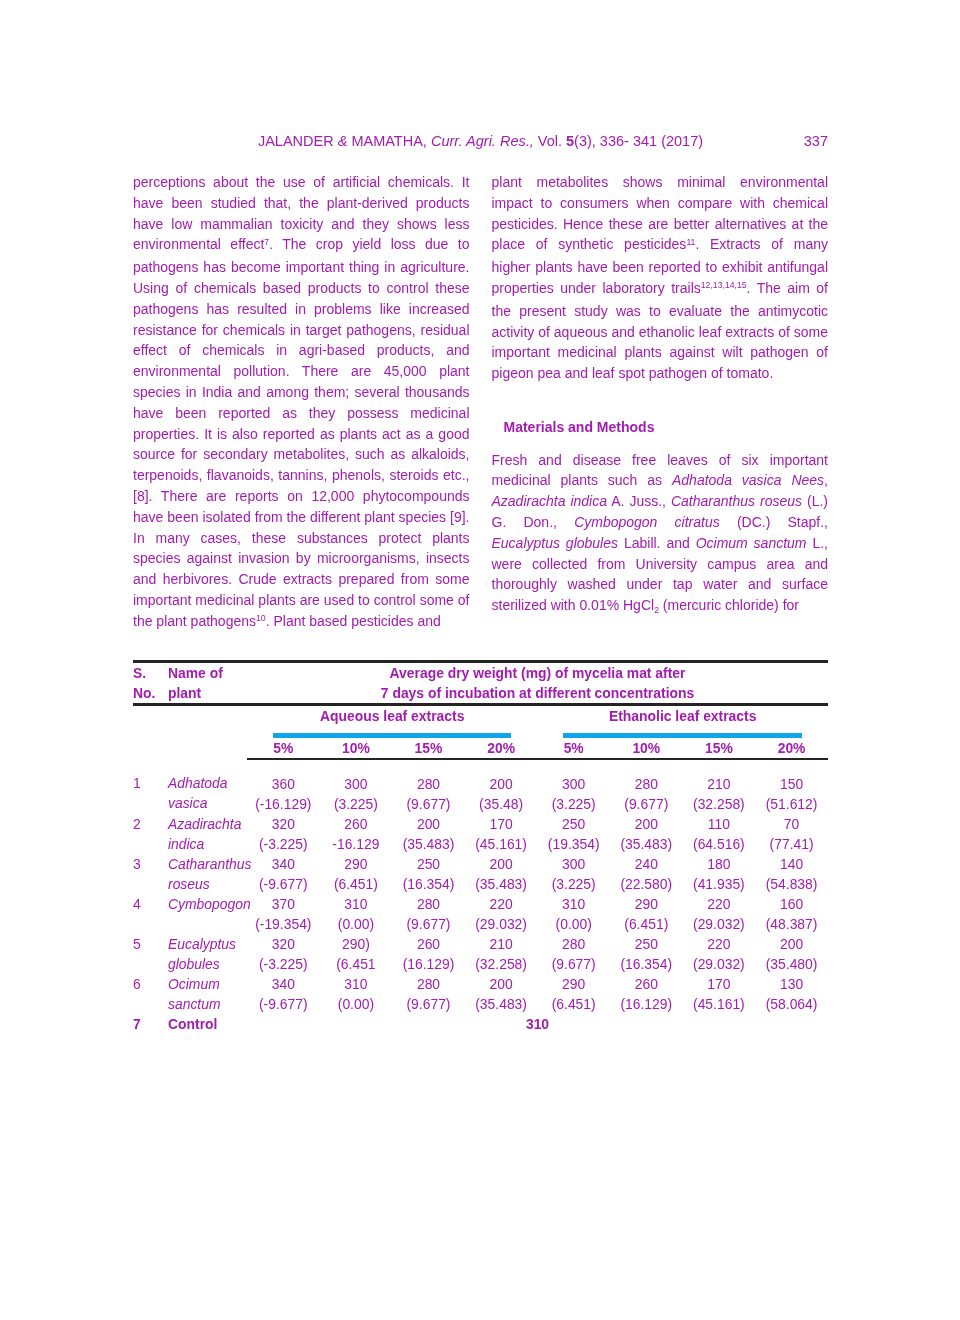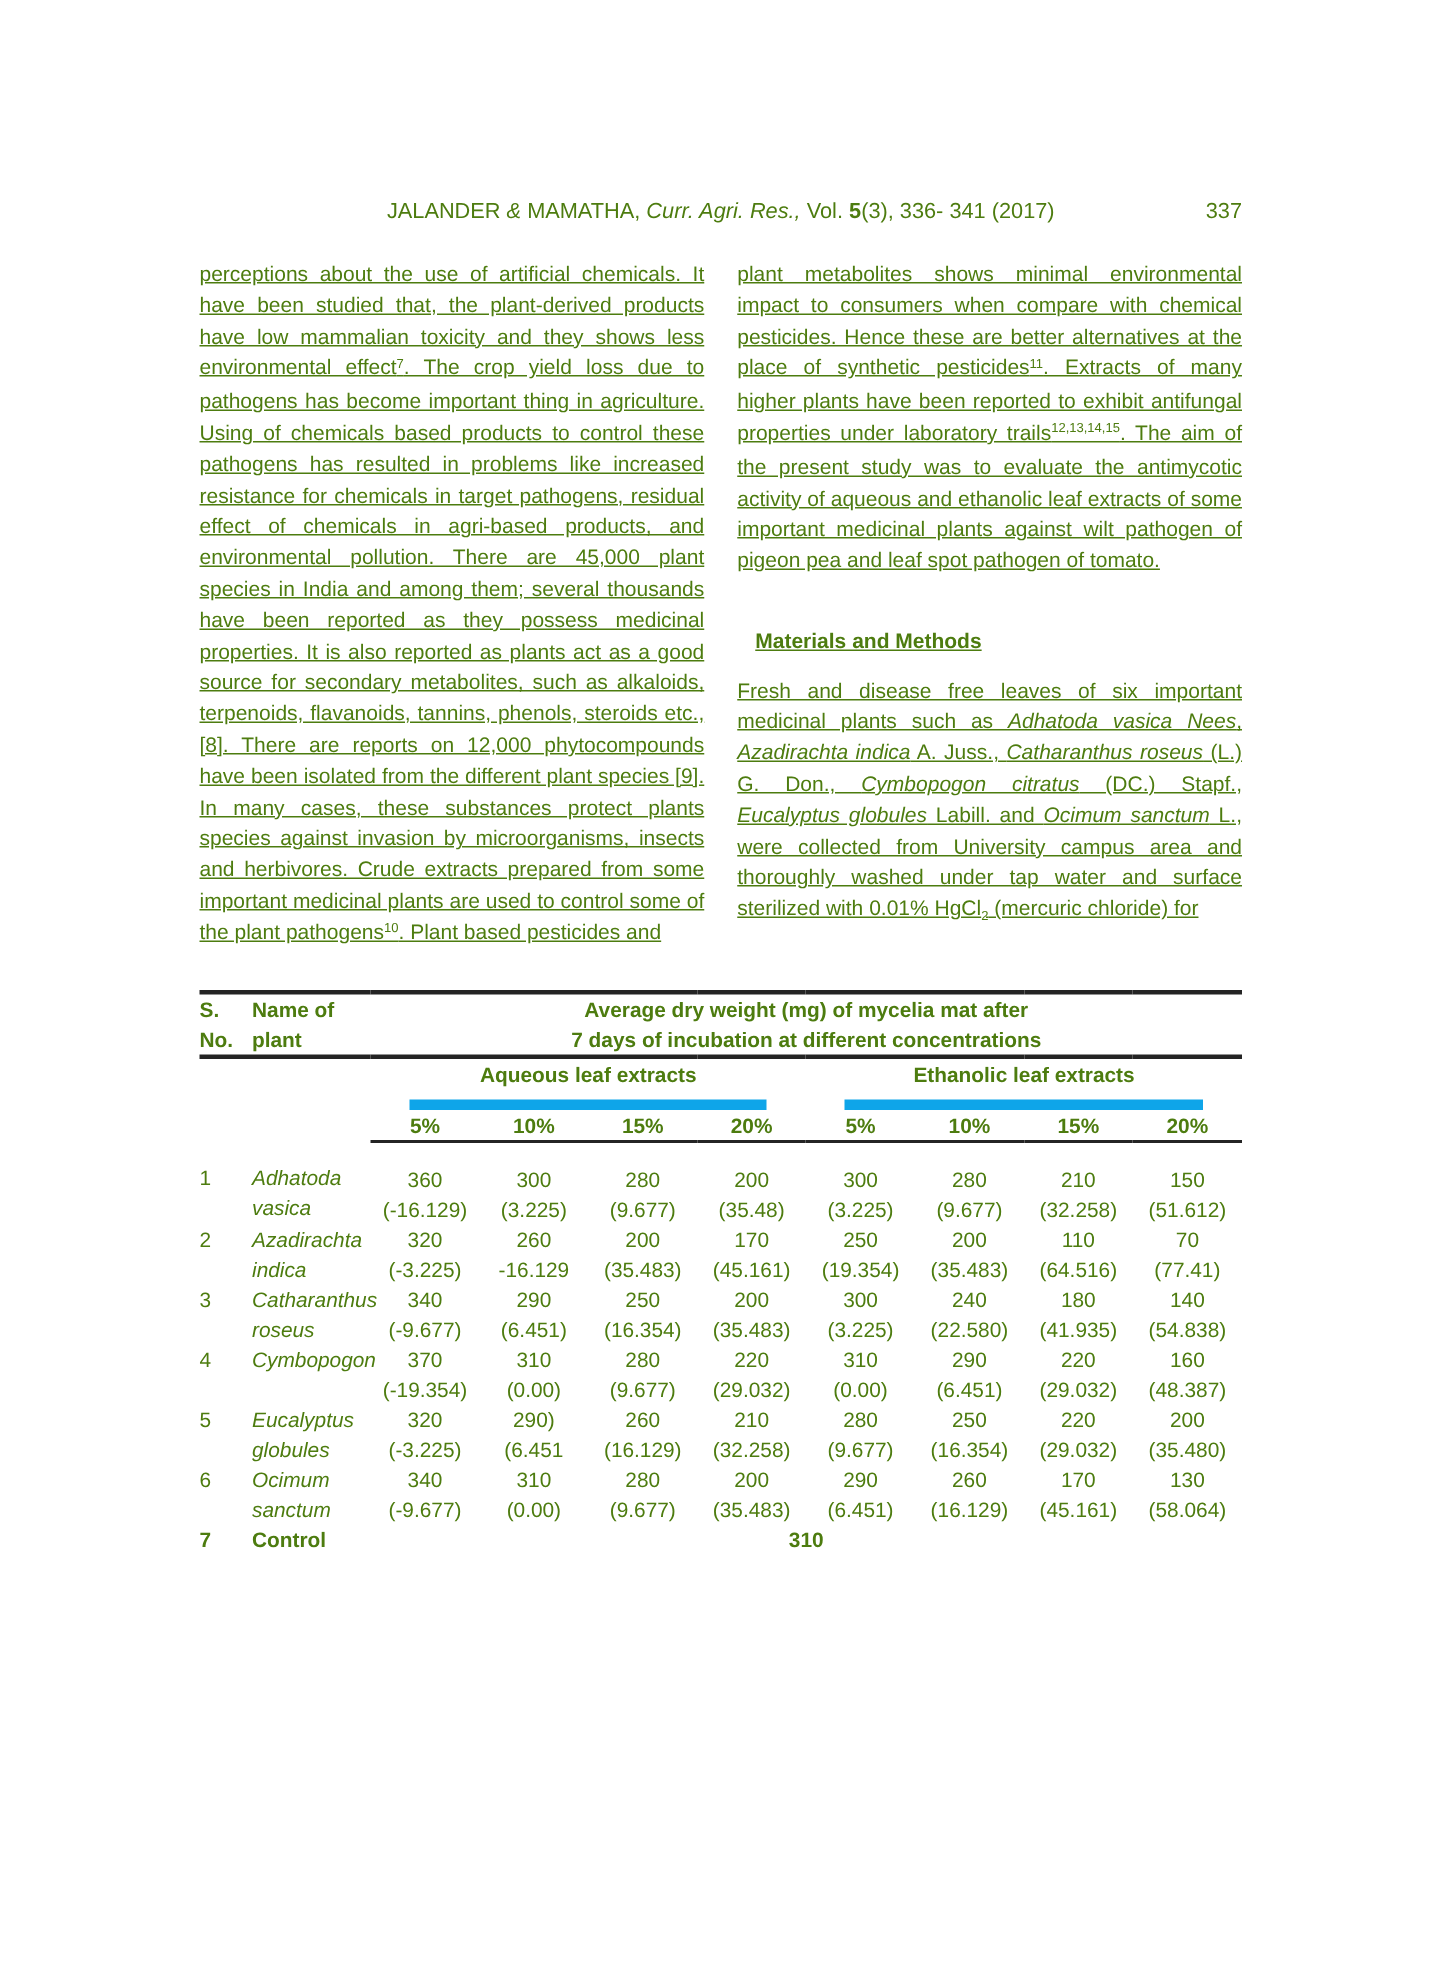--- a/index.html
+++ b/index.html
@@ -1,49 +1,49 @@
 <!DOCTYPE html>
 <html><head>
 <meta charset="utf-8">
 <style>
   html,body { margin:0; padding:0; background:#ffffff; }
   .page {
     position:relative; width:960px; height:1032px; background:#ffffff;
-    font-family:"Liberation Sans", sans-serif; color:#4d7c0f;
+    font-family:"Liberation Sans", sans-serif; color:#a21caf;
     overflow:hidden;
   }
   sup { font-size:0.62em; vertical-align:baseline; position:relative; top:-0.55em; }
   sub { font-size:0.62em; vertical-align:baseline; position:relative; top:0.30em; }
   .em { font-style:italic; }
   .bd { font-weight:bold; }
 
   
   .hdr { position:absolute; top:131px; left:133px; width:695px; font-size:14.5px; line-height:20px; }
   .hdr .cite { text-align:center; }
   .hdr .pgnum { position:absolute; right:0; top:0;text-align:center; }
 
   
-  .cols { position:absolute; top:172px; left:133px; width:695px; display:flex; gap:22px;text-decoration:underline; }
+  .cols { position:absolute; top:172px; left:133px; width:695px; display:flex; gap:22px; }
   .col { flex:1; font-size:14px; line-height:20.8px; text-align:justify; }
   .col p { margin:0; }
   .col .gap { height:20.8px; }
   .col h3 { margin:12px; font-size:14px; line-height:20.8px; font-weight:bold; text-align:left; }
 
   
   .tblock { position:absolute; top:660px; left:133px; width:695px; }
   .t-title { font-weight:bold; font-size:14.4px; line-height:26px; text-align:center; width:662px; margin:0 auto 9px auto; }
   table.grid { width:695px; border-collapse:collapse; table-layout:fixed;
                border-top:3px solid #242424; border-bottom:3px solid #242424;
                font-size:13.9px; }
   table.grid td { vertical-align:top; line-height:20px; padding:0; }
   .head-row td { font-weight:bold; padding:9px 0 10px 0; border-bottom:3px solid #242424; }
   .head-row td.left { text-align:left; }
   .head-row td.ctr  { text-align:center; }
   .group-row td { padding-top:13px; text-align:center; }
-  .grp { display:block; margin:0 26px; padding-bottom:7px; border-bottom:7px solid #0ea5e9;
+  .grp { display:block; margin:0 26px; padding-bottom:7px; border-bottom:5px solid #0ea5e9;
          font-weight:bold; text-align:center; }
   .pct-row td { text-align:center; font-weight:bold; padding:11px 0 5px 0; }
   .pct-row td.pct { border-bottom:2px solid #242424; }
   tbody.rows td { text-align:center; }
   tbody.rows td.sno, tbody.rows td.name { text-align:left; }
   tbody.rows td.name { font-style:italic; }
   tbody.rows tr.first td { padding-top:14px; }
   tbody.ctrl td { text-align:center; padding-bottom:9px; }
   tbody.ctrl td.sno { text-align:left; font-weight:bold; }
   tbody.ctrl td.cname { text-align:left; font-weight:bold; }

